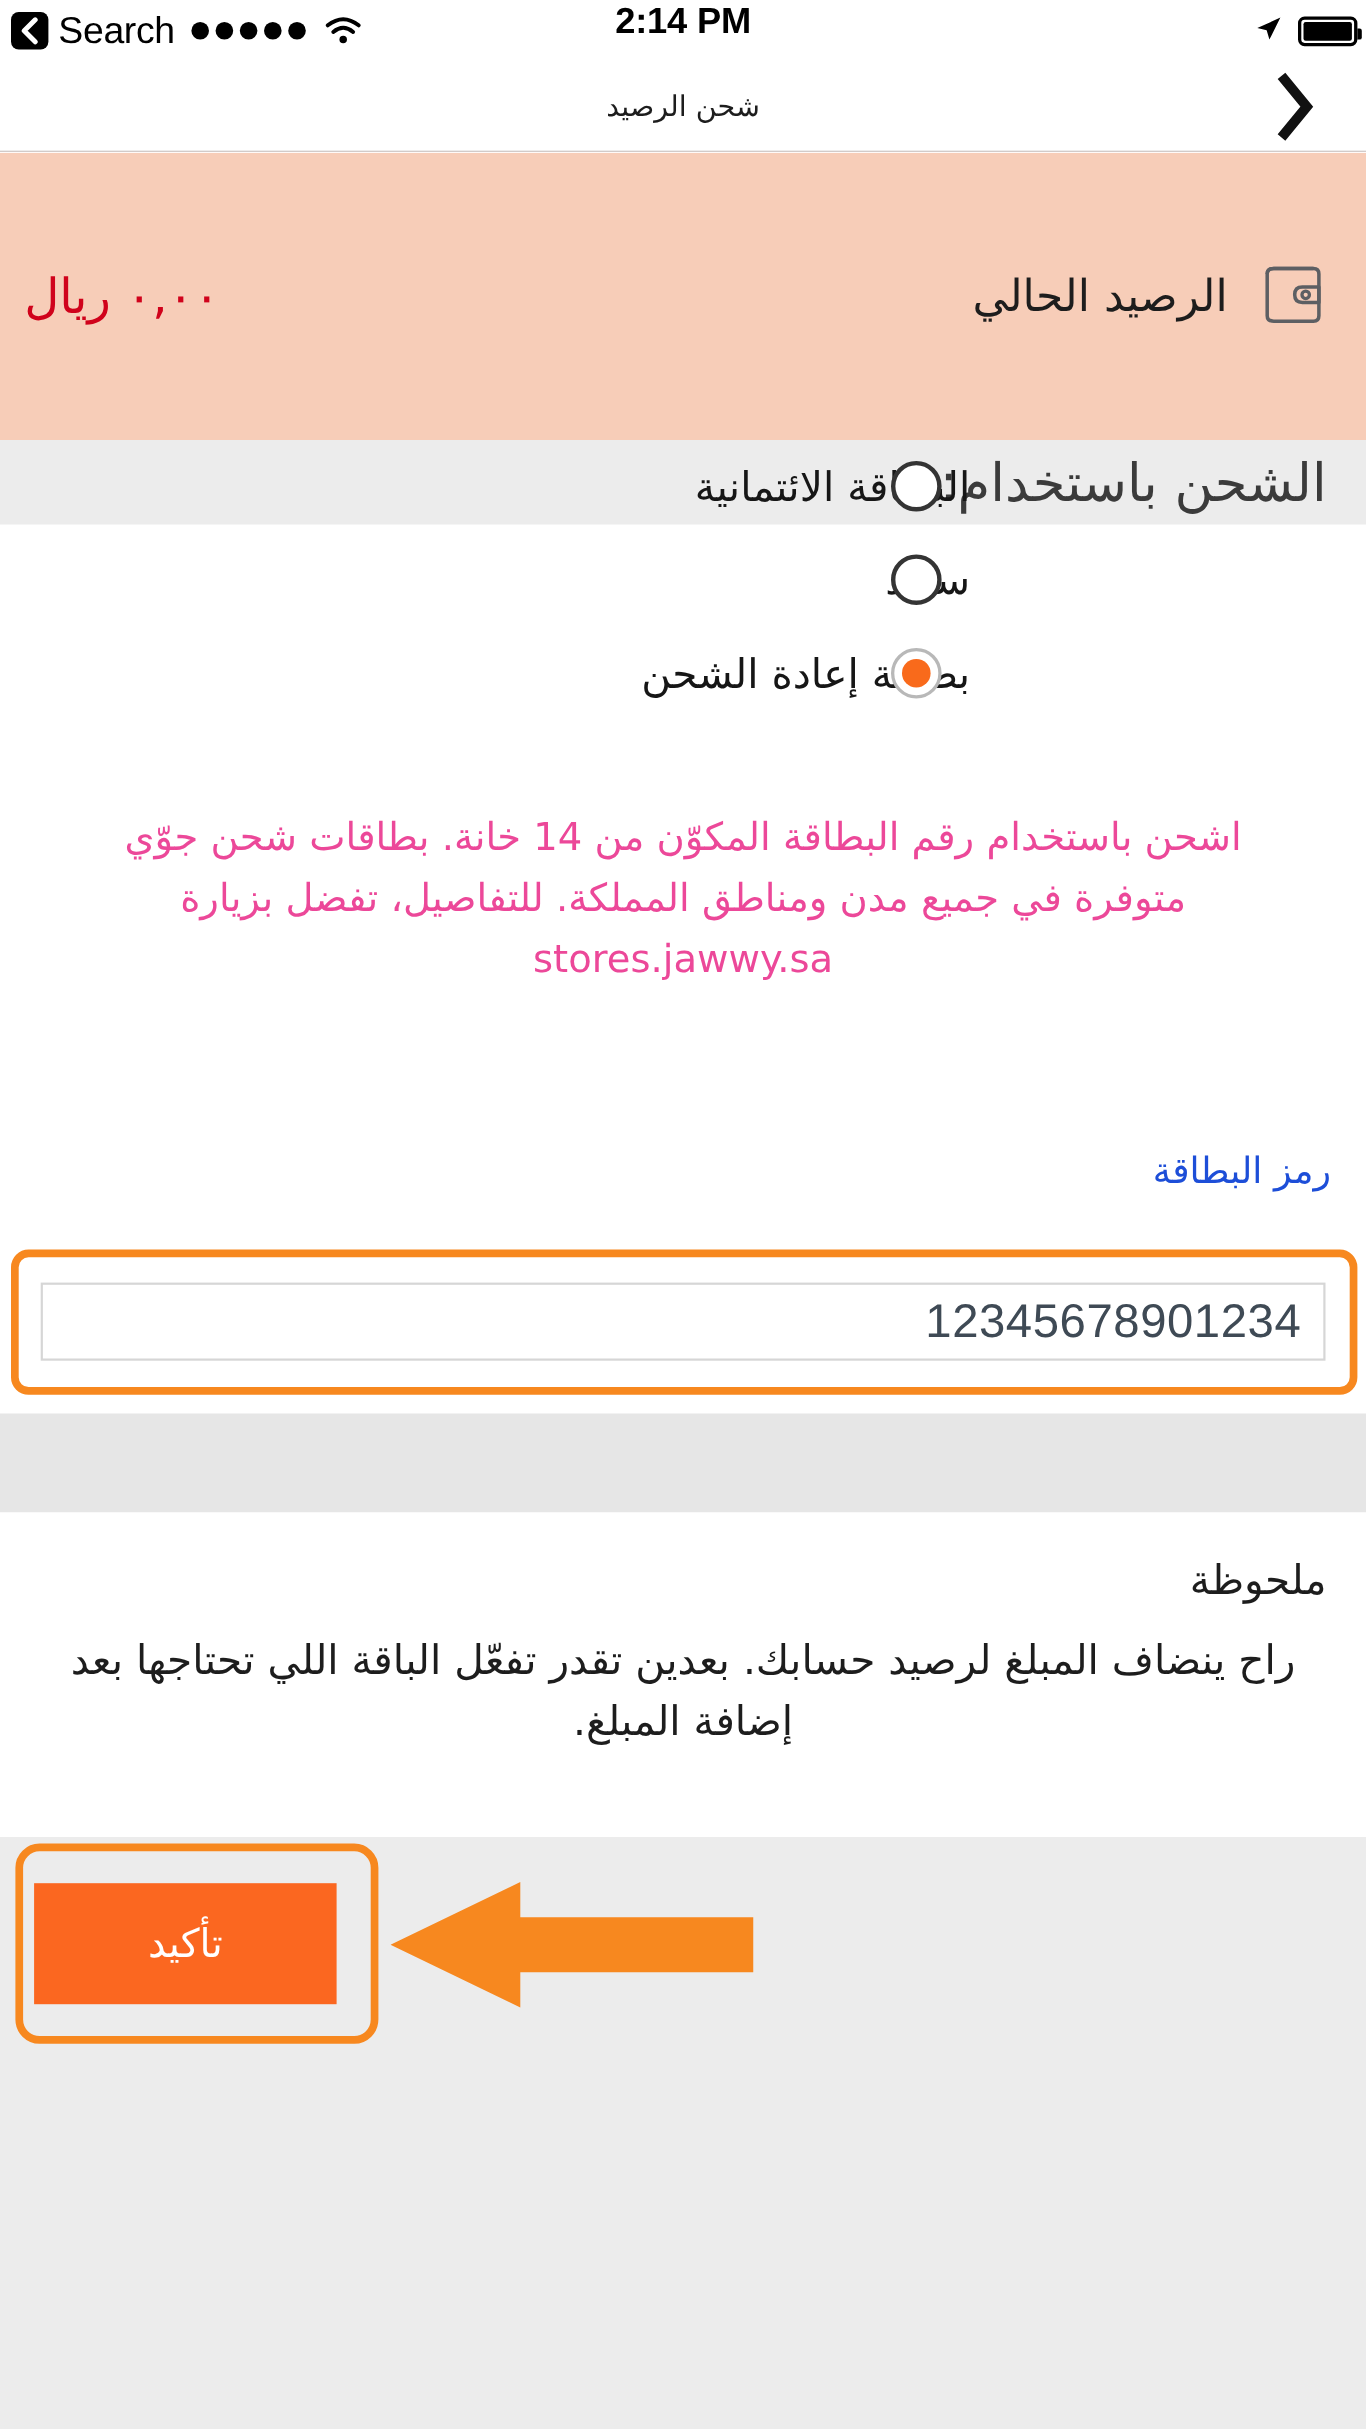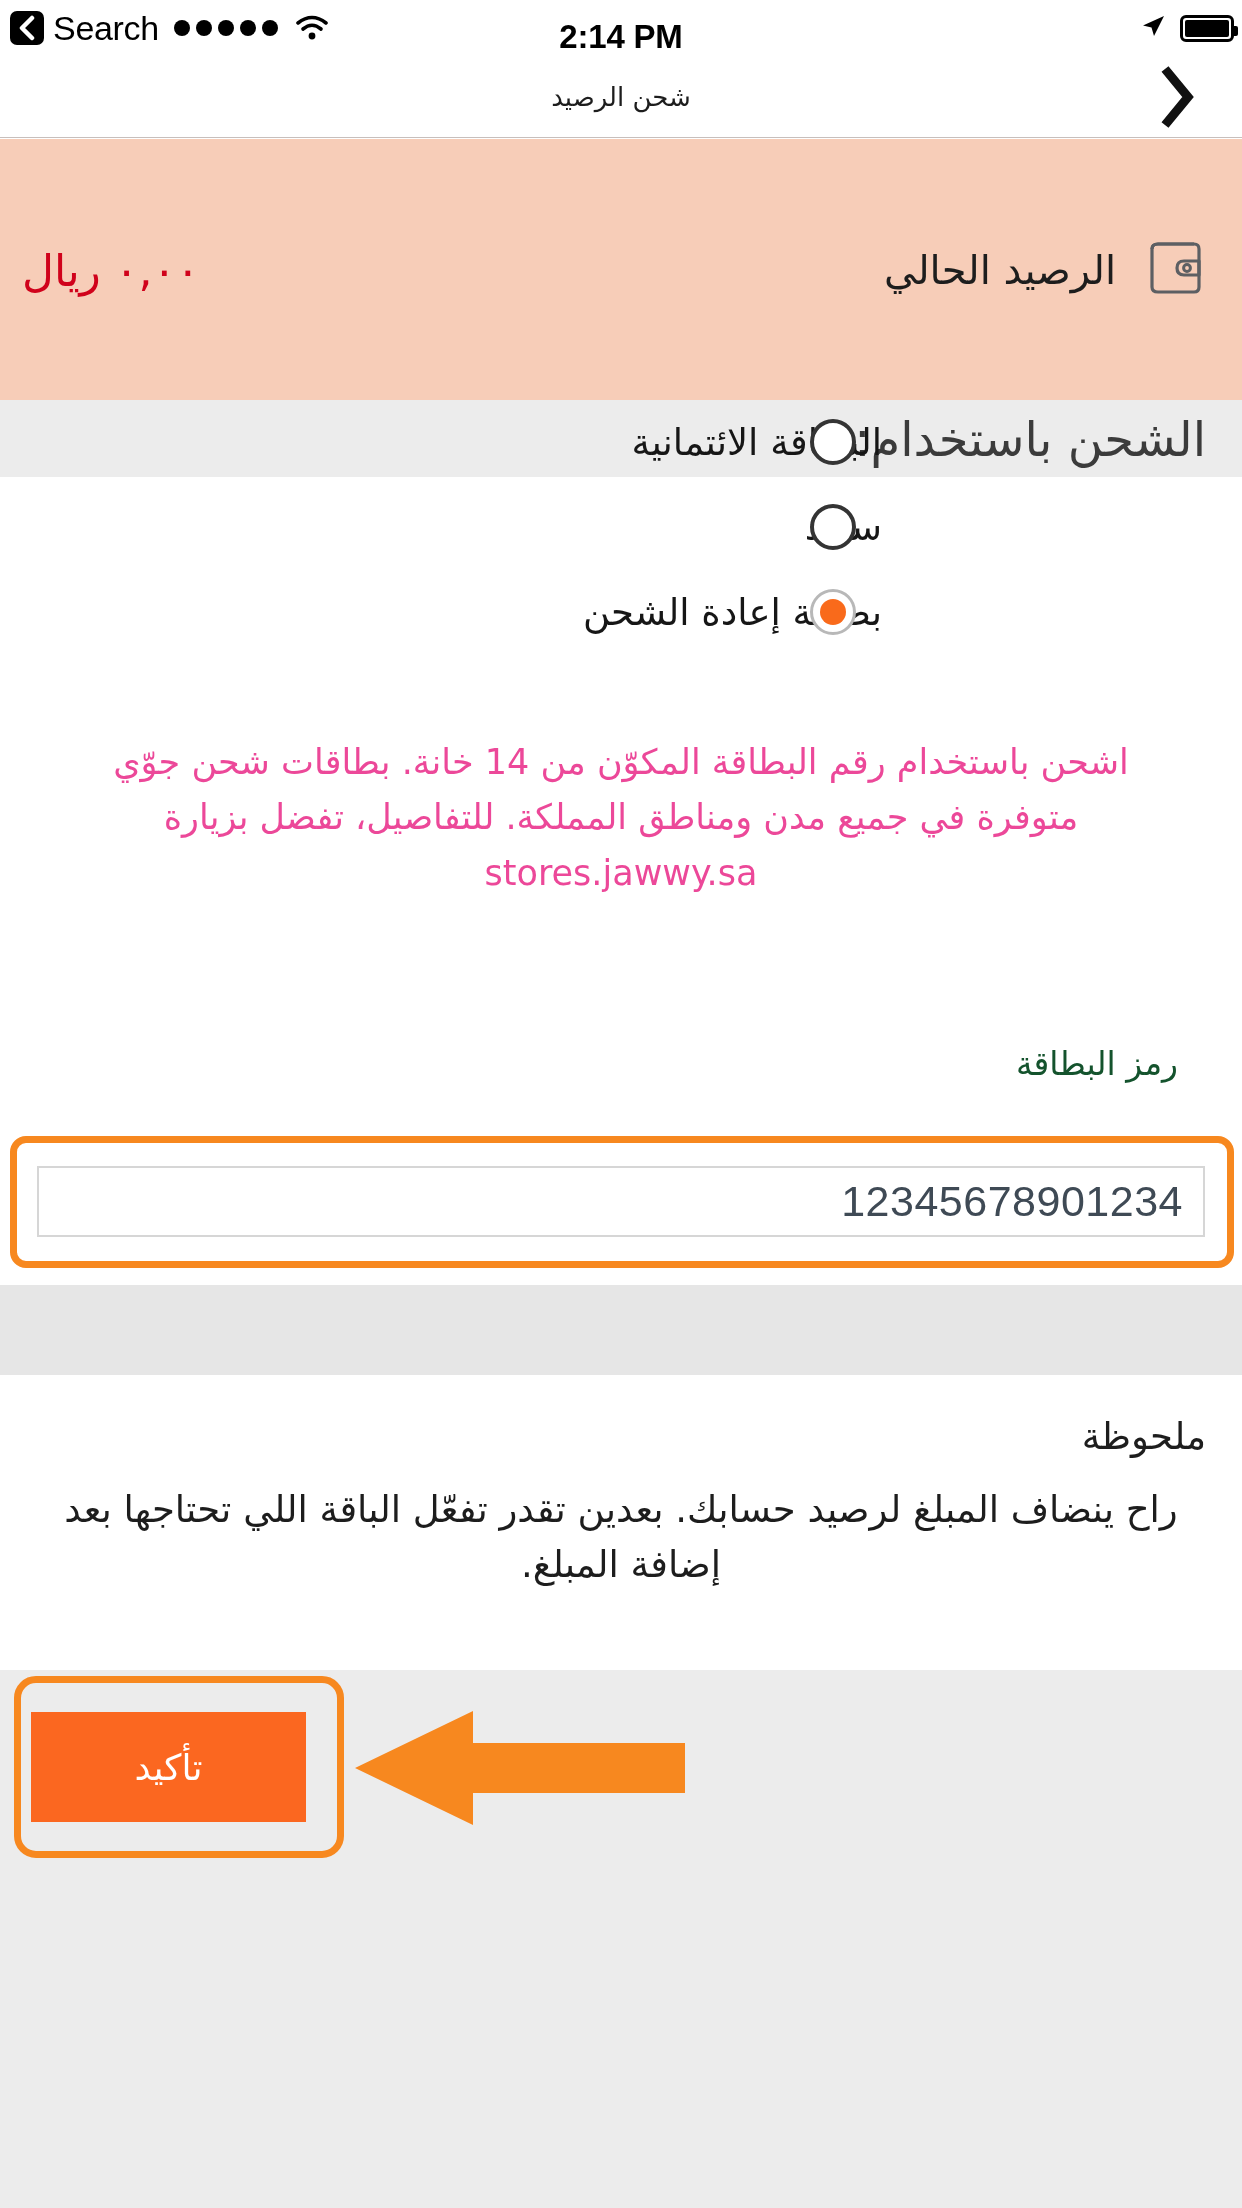--- a/index.html
+++ b/index.html
@@ -61,21 +61,21 @@
     width: 16px; height: 16px;
     border-radius: 50%;
     background: #000;
   }
   .sb-wifi { margin-left: 8px; display:flex; align-items:center; }
   .sb-center {
     position: absolute;
     left: 0; top: 0;
     width: 1242px; height: 56px;
     display: flex;
-    align-items: flex-end;
+    align-items: flex-start;
     justify-content: center;
     pointer-events: none;
   }
   .sb-time {
     font-size: 33px;
     font-weight: bold;
     color: #000;
     letter-spacing: -0.2px;
     font-family: "Liberation Sans", sans-serif;
   }
@@ -258,23 +258,23 @@
   
   .field-block {
     position: absolute;
     left: 0; top: 1030px;
     width: 1242px;
     height: 157px;
     background: #ffffff;
   }
   .field-label {
     position: absolute;
-    right: 64px; top: 14px;
+    right: 32px; top: 14px;
     font-size: 33px;
-    color: #14532d;
+    color: #1d4ed8;
   }
   .field-input {
     position: absolute;
     left: 37px; top: 1166px;
     width: 1168px;
     height: 71px;
     border: 2px solid #d6d6d6;
     box-sizing: border-box;
     background: #ffffff;
     display: flex;

